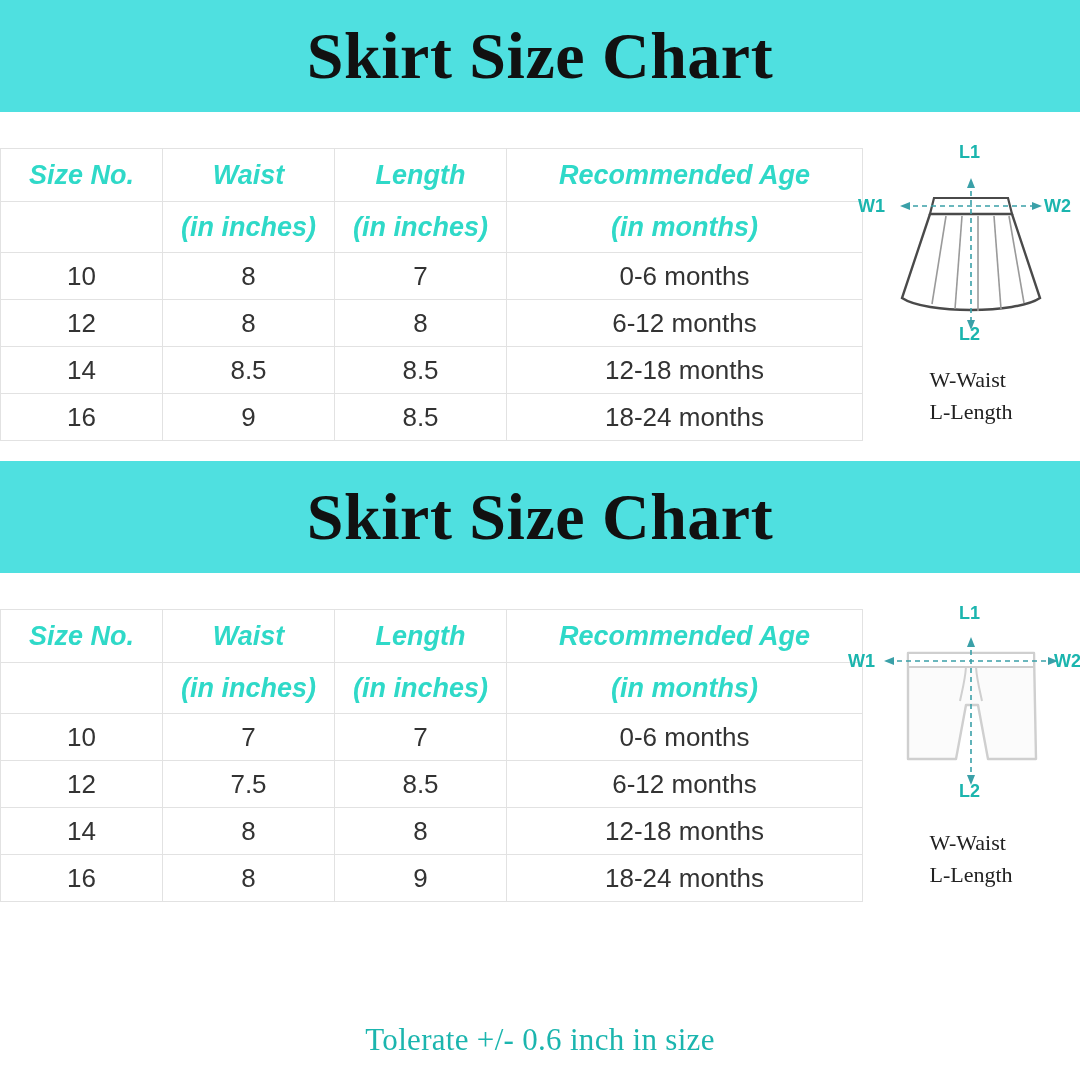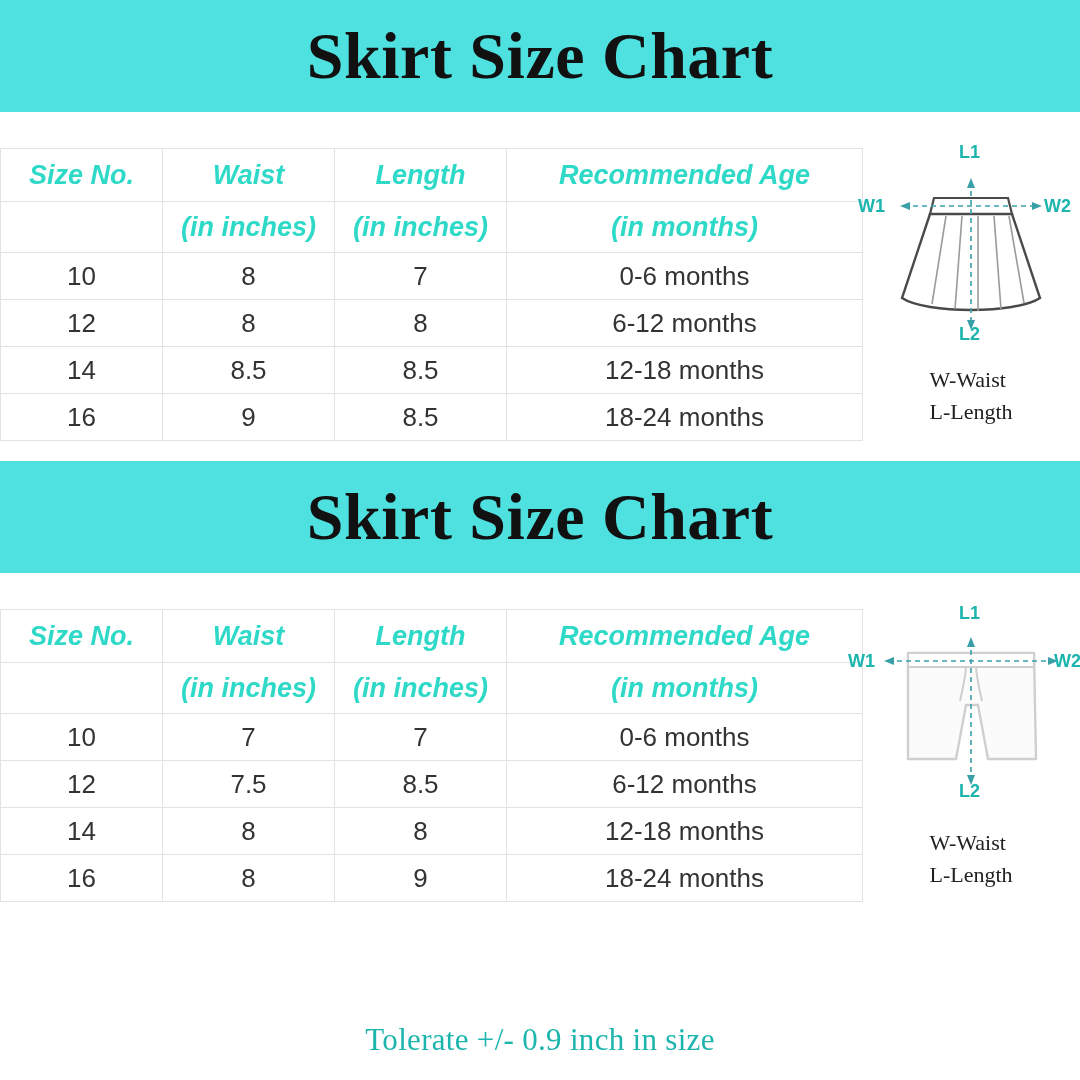--- a/index.html
+++ b/index.html
@@ -295,15 +295,15 @@
         <span style="position:absolute; left:-18px; top:-170px; color:#1BB5AE; font-size:18px; font-weight:bold;">W1</span>
         <span style="position:absolute; left:188px; top:-170px; color:#1BB5AE; font-size:18px; font-weight:bold;">W2</span>
       </div>
       <div class="legend">
         <div>W-Waist</div>
         <div>L-Length</div>
       </div>
     </div>
   </div>
 
-  <div class="footer-note" style="position:absolute; left:0; right:0; bottom:22px;">Tolerate +/- 0.9 inch in size</div>
+  <div class="footer-note" style="position:absolute; left:0; right:0; bottom:22px;">Tolerate +/- 0.6 inch in size</div>
 
 </div>
 
 </body></html>

